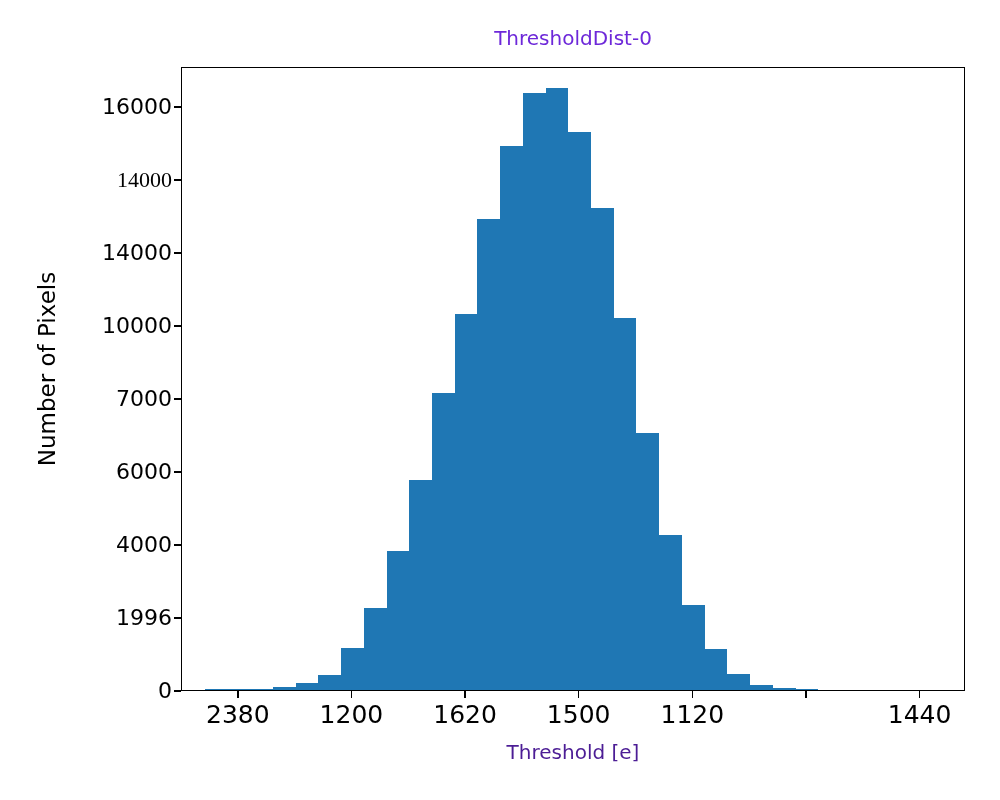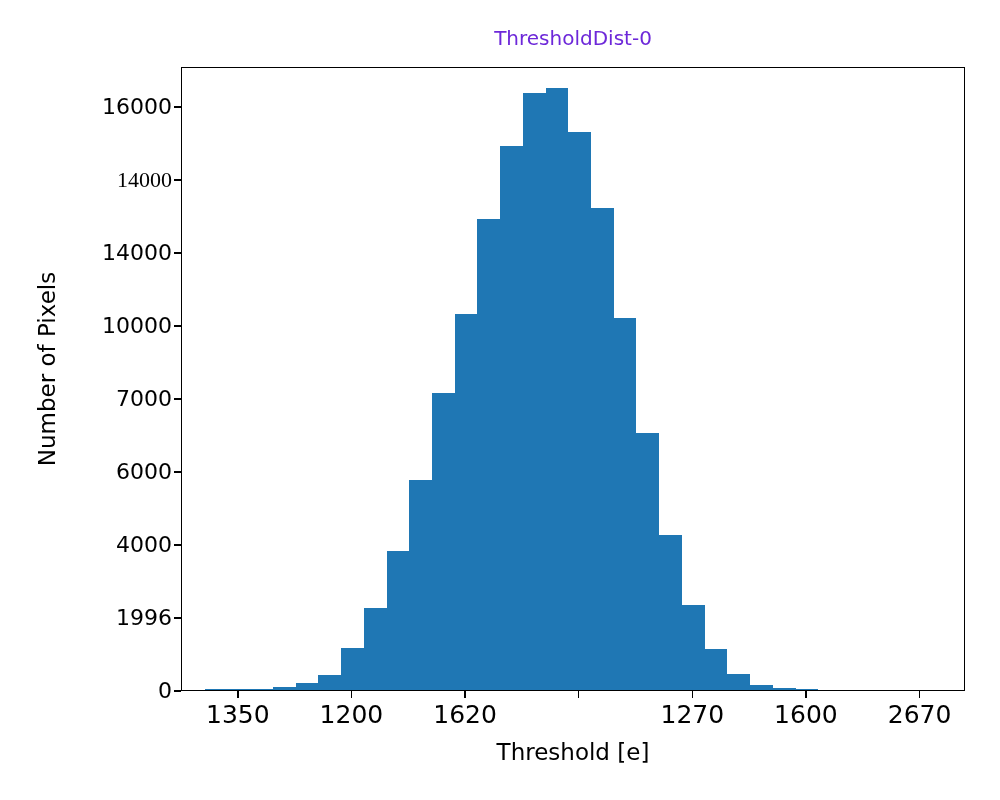--- a/index.html
+++ b/index.html
@@ -104,23 +104,23 @@
     width: 784px;
     height: 60px;
   }
   
   #xlabel {
     position: absolute;
     left: 181px;
     top: 738px;
     width: 784px;
     text-align: center;
-    font-size: 23px;
+    font-size: 20px;
     line-height: 28px;
-    color: #000000;
+    color: #4c1d95;
     white-space: nowrap;
   }
   #ylabel {
     position: absolute;
     left: -103px;
     top: 356px;
     width: 300px;
     text-align: center;
     font-size: 23px;
     line-height: 26px;
@@ -179,32 +179,32 @@
         <div class="hist-bar" title="1565-1575: 440" style="left: 545.39px; width: 22.72px; height: 16.06px; background: rgb(31, 119, 180);"></div>
         <div class="hist-bar" title="1575-1585: 140" style="left: 568.12px; width: 22.72px; height: 5.11px; background: rgb(31, 119, 180);"></div>
         <div class="hist-bar" title="1585-1595: 60" style="left: 590.84px; width: 22.72px; height: 2.19px; background: rgb(31, 119, 180);"></div>
         <div class="hist-bar" title="1595-1605: 20" style="left: 613.57px; width: 22.72px; height: 0.73px; background: rgb(31, 119, 180);"></div>
         <div class="hist-bar" title="1605-1615: 10" style="left: 636.29px; width: 22.72px; height: 0.36px; background: rgb(31, 119, 180);"></div>
       </div>
   </div>
 
   <div id="xticks-box">
       <div class="xtick-mark" style="left: 56.0116px;"></div>
-      <div class="xtick-label" style="left: -3.18841px; width: 120px;">1350</div>
+      <div class="xtick-label" style="left: -3.18841px; width: 120px;">2380</div>
       <div class="xtick-mark" style="left: 169.635px;"></div>
       <div class="xtick-label" style="left: 110.435px; width: 120px;">1200</div>
       <div class="xtick-mark" style="left: 283.258px;"></div>
       <div class="xtick-label" style="left: 224.058px; width: 120px;">1620</div>
       <div class="xtick-mark" style="left: 396.881px;"></div>
+      <div class="xtick-label" style="left: 337.681px; width: 120px;">1500</div>
       <div class="xtick-mark" style="left: 510.504px;"></div>
-      <div class="xtick-label" style="left: 451.304px; width: 120px;">1270</div>
+      <div class="xtick-label" style="left: 451.304px; width: 120px;">1120</div>
       <div class="xtick-mark" style="left: 624.128px;"></div>
-      <div class="xtick-label" style="left: 564.928px; width: 120px;">1600</div>
       <div class="xtick-mark" style="left: 737.751px;"></div>
-      <div class="xtick-label" style="left: 678.551px; width: 120px;">2670</div>
+      <div class="xtick-label" style="left: 678.551px; width: 120px;">1440</div>
     </div>
 
   <div id="xlabel">Threshold [e]</div>
 
 <div class="ytick-mark" style="top: 690.2px; left: 174px; position: absolute;"></div>
     <div class="ytick-mark" style="top: 617.218px; left: 174px; position: absolute;"></div>
     <div class="ytick-mark" style="top: 544.235px; left: 174px; position: absolute;"></div>
     <div class="ytick-mark" style="top: 471.253px; left: 174px; position: absolute;"></div>
     <div class="ytick-mark" style="top: 398.27px; left: 174px; position: absolute;"></div>
     <div class="ytick-mark" style="top: 325.288px; left: 174px; position: absolute;"></div>

